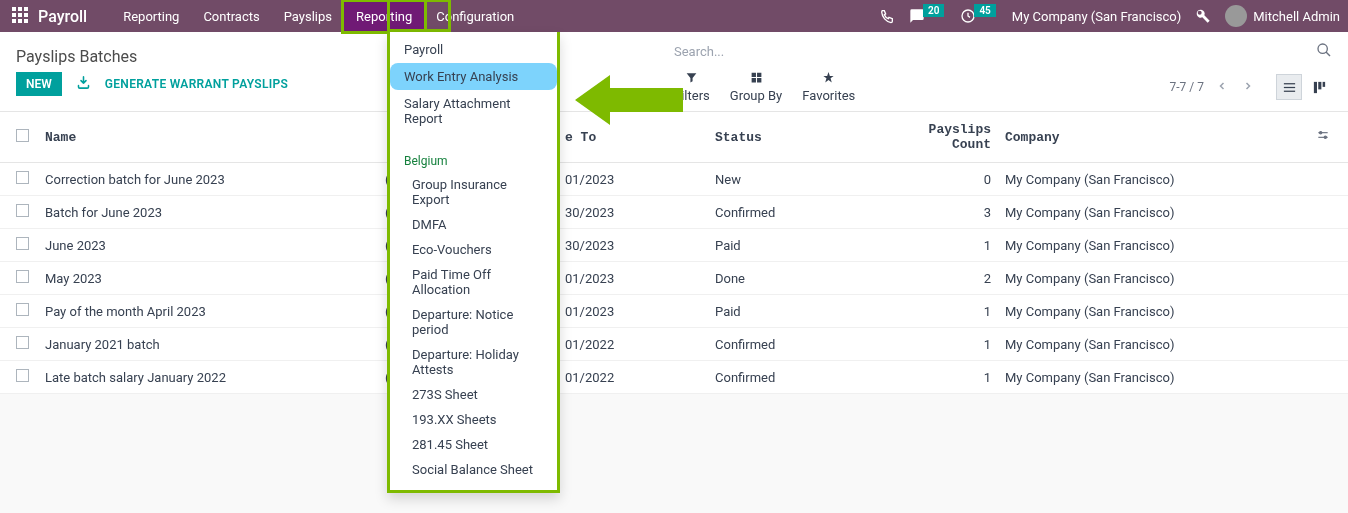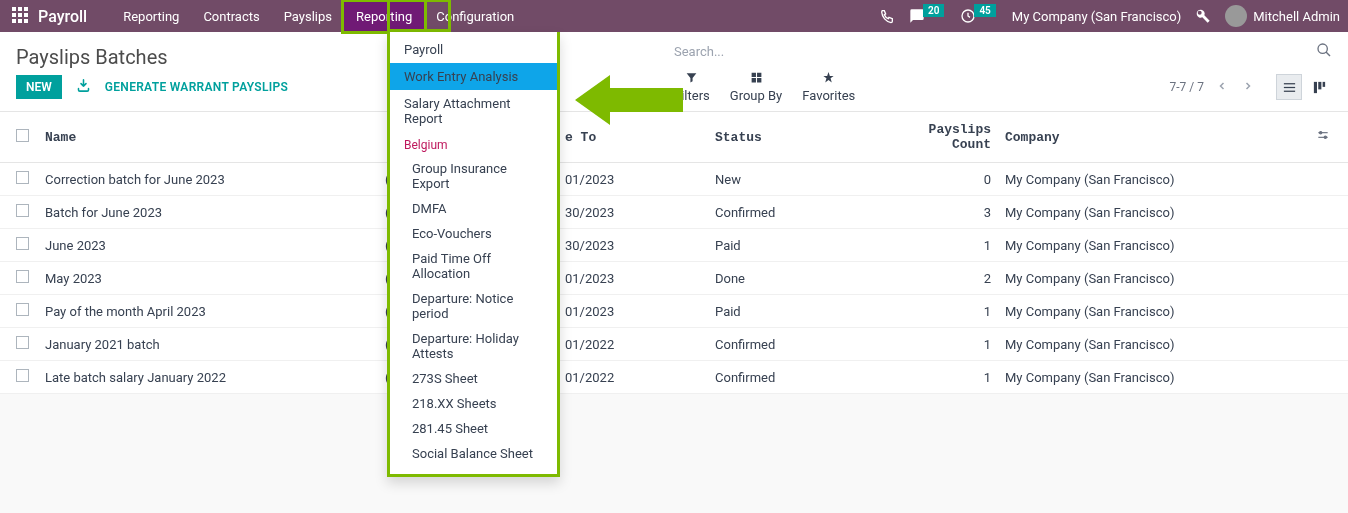--- a/index.html
+++ b/index.html
@@ -16,21 +16,21 @@
   .right-nav { margin-left: auto; display: flex; align-items: center; gap: 14px; }
   .icon-btn { cursor: pointer; display: flex; align-items: center; position: relative; }
   .badge { background: #00a09d; color: #fff; font-size: 10px; font-weight: 600; padding: 1px 5px; border-radius: 0; position: relative; top: -6px; left: -2px; }
   .company-name { font-size: 13px; }
   .avatar { width: 22px; height: 22px; border-radius: 50%; background: #999; display: inline-block; }
   .user-block { display: flex; align-items: center; gap: 6px; }
 
   
   .control-bar { background: #fff; display: flex; align-items: center; padding: 8px 16px; border-bottom: 1px solid #e5e5e5; min-height: 60px; }
   .left-controls { flex: 0 0 50%; }
-  .page-title { font-size: 20px; color: #4c4c4c; margin-bottom: 6px; }
+  .page-title { font-size: 16px; color: #4c4c4c; margin-bottom: 6px; }
   .btn-row { display: flex; align-items: center; gap: 14px; }
   .btn-new { background: #00a09d; color: #fff; border: none; padding: 5px 10px; font-size: 12px; font-weight: 600; cursor: pointer; }
   .dl-icon { color: #00a09d; cursor: pointer; }
   .btn-generate { color: #00a09d; font-size: 12px; font-weight: 600; cursor: pointer; letter-spacing: 0.3px; text-align: right; }
   .right-controls { flex: 1; }
   .search-row { display: flex; align-items: center; position: relative; }
   .search-input { flex: 1; border: none; outline: none; font-size: 13px; padding: 4px 0; color: #6b7280; }
   .search-input::placeholder { color: #9ca3af; }
   .search-icon-btn { position: absolute; right: 0; color: #6b7280; cursor: pointer; }
   .filter-row { display: flex; align-items: center; gap: 20px; margin-top: 8px; }
@@ -53,22 +53,22 @@
   .col-dateto { width: 150px; }
   .col-status { width: 210px; }
   .col-count { width: 80px; text-align: right; padding-right: 6px; }
   .col-company { }
   .col-opt { width: 40px; text-align: right; padding-right: 18px; }
   .opt-icon { color: #6b7280; cursor: pointer; }
 
   
   .dropdown { position: absolute; top: 32px; left: 387px; width: 173px; background: #fff; border: 3px solid #7EBA00; border-top: none; box-shadow: 0 6px 12px rgba(0,0,0,0.15); z-index: 20; padding: 4px 0 8px 0; }
   .dd-item { padding: 6px 14px; font-size: 13px; cursor: pointer; color: #374151; }
-  .dd-item.highlight { background: #0ea5e9; }
-  .dd-header { padding: 6px 14px 4px; font-size: 12px; color: #be185d; margin-top: 0; }
+  .dd-item.highlight { background: #7dd3fc; border-radius: 8px; }
+  .dd-header { padding: 6px 14px 4px; font-size: 12px; color: #15803d; margin-top: 16px; }
   .dd-sub { padding: 5px 14px 5px 22px; font-size: 13px; cursor: pointer; color: #374151; }
 
   
   .arrow-anno { position: absolute; top: 70px; left: 575px; z-index: 25; pointer-events: none; }
 
   .nav-highlight-box { position: absolute; top: -1px; left: 387px; width: 64px; height: 33px; border: 3px solid #7EBA00; z-index: 15; pointer-events: none; }
 </style>
 </head>
 <body>
 
@@ -305,21 +305,21 @@
     <div class="dd-item highlight">Work Entry Analysis</div>
     <div class="dd-item">Salary Attachment Report</div>
     <div class="dd-header">Belgium</div>
     <div class="dd-sub">Group Insurance Export</div>
     <div class="dd-sub">DMFA</div>
     <div class="dd-sub">Eco-Vouchers</div>
     <div class="dd-sub">Paid Time Off Allocation</div>
     <div class="dd-sub">Departure: Notice period</div>
     <div class="dd-sub">Departure: Holiday Attests</div>
     <div class="dd-sub">273S Sheet</div>
-    <div class="dd-sub">218.XX Sheets</div>
+    <div class="dd-sub">193.XX Sheets</div>
     <div class="dd-sub">281.45 Sheet</div>
     <div class="dd-sub">Social Balance Sheet</div>
   </div>
 
 <div class="arrow-anno">
   <svg width="110" height="60" viewBox="0 0 110 60">
     <polygon points="0,30 35,5 35,18 108,18 108,42 35,42 35,55" fill="#7EBA00"></polygon>
   </svg>
 </div>
 

